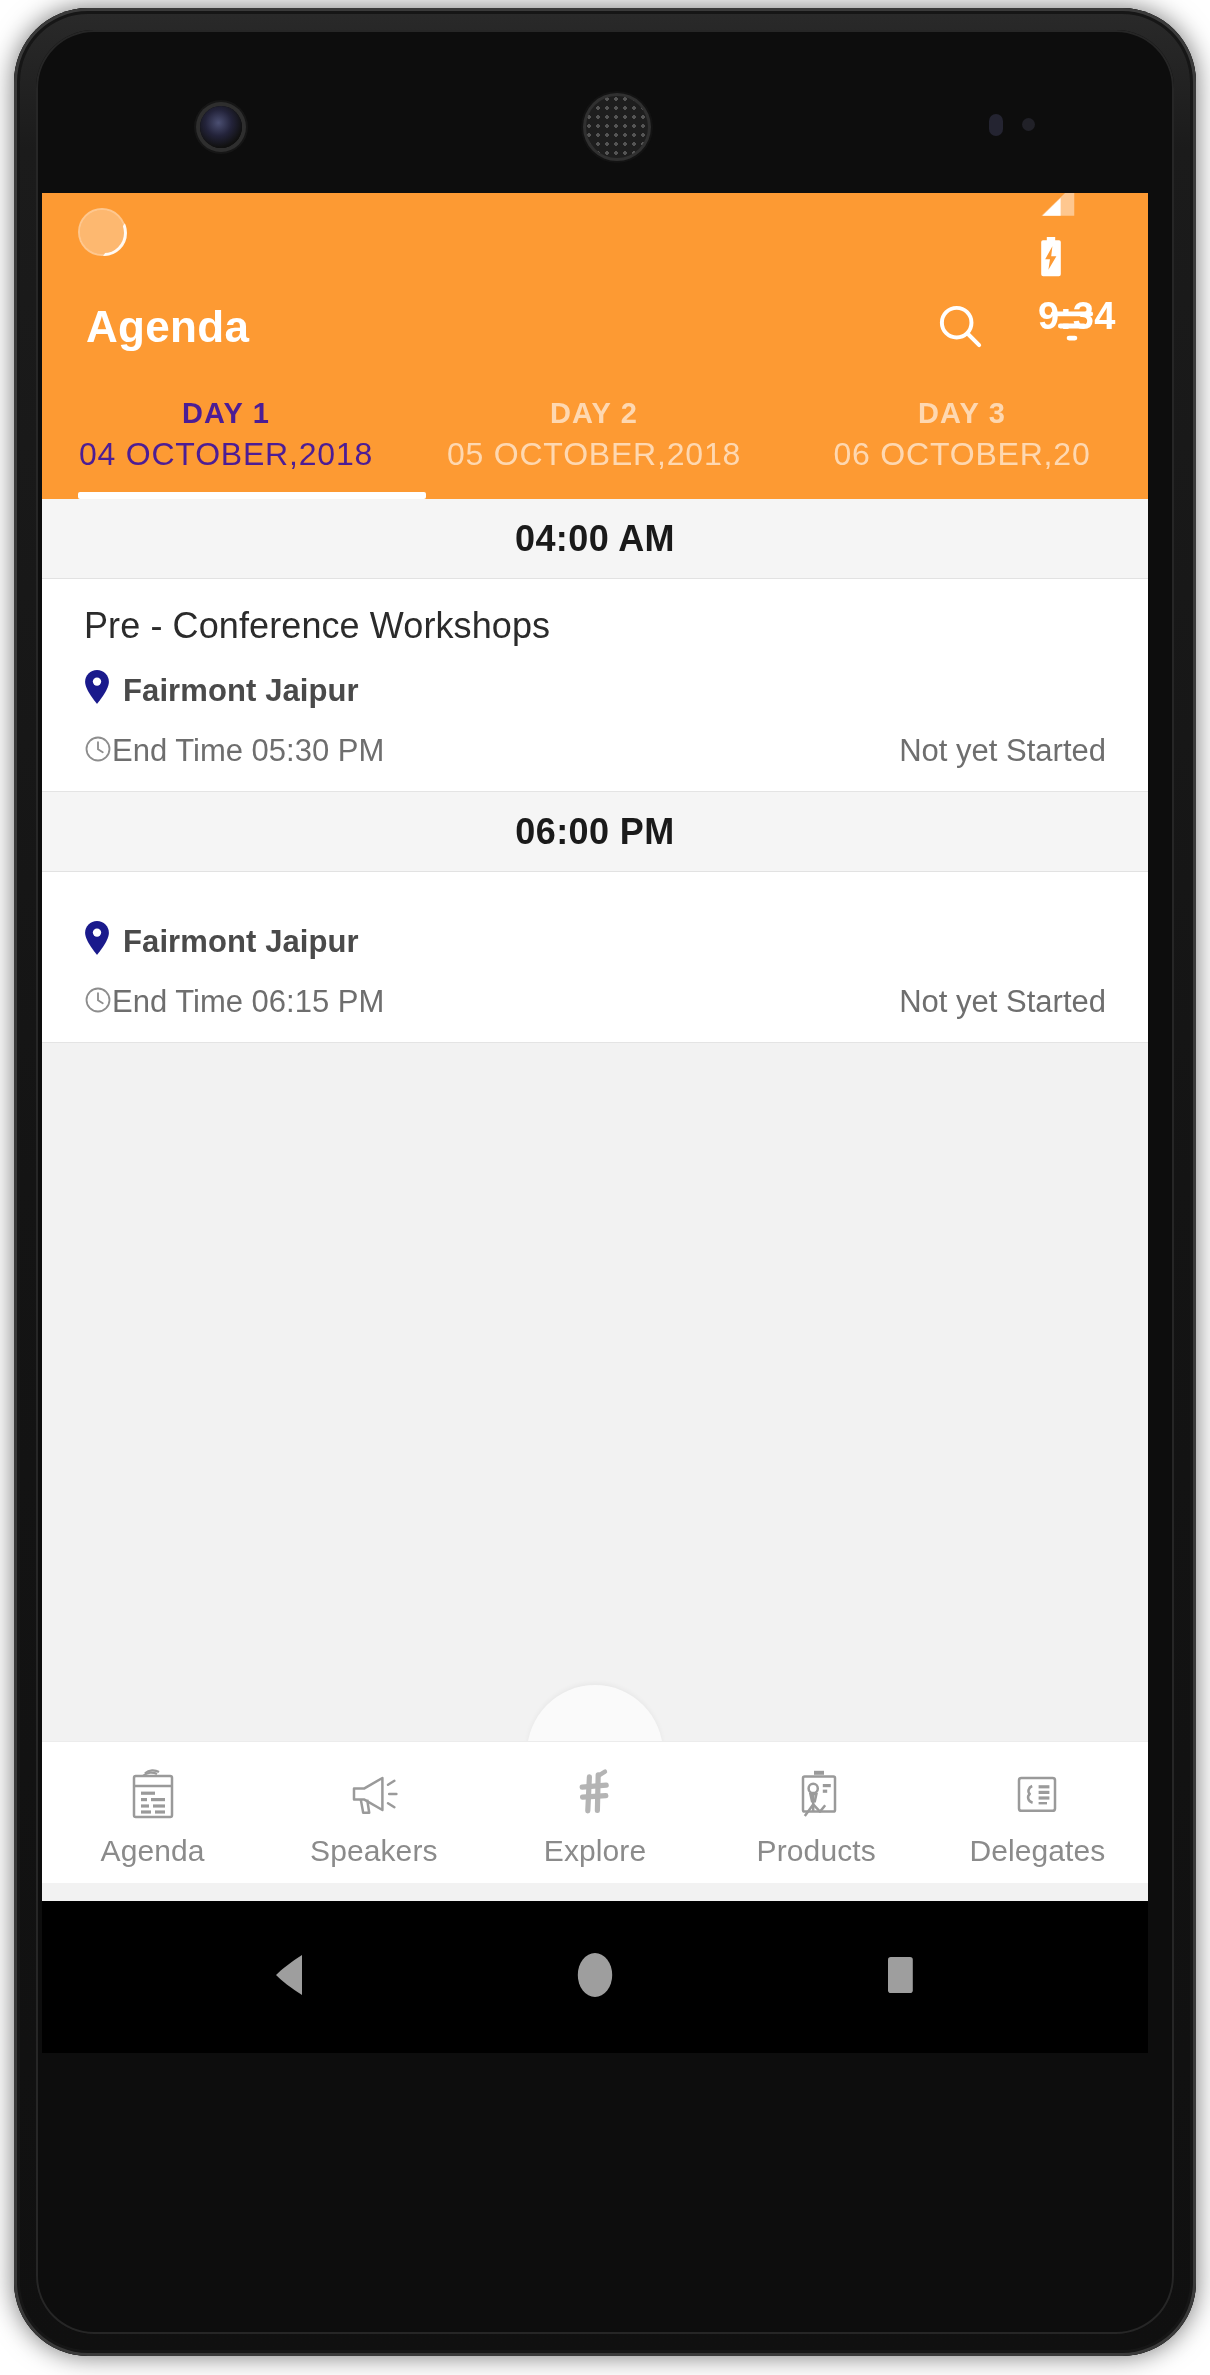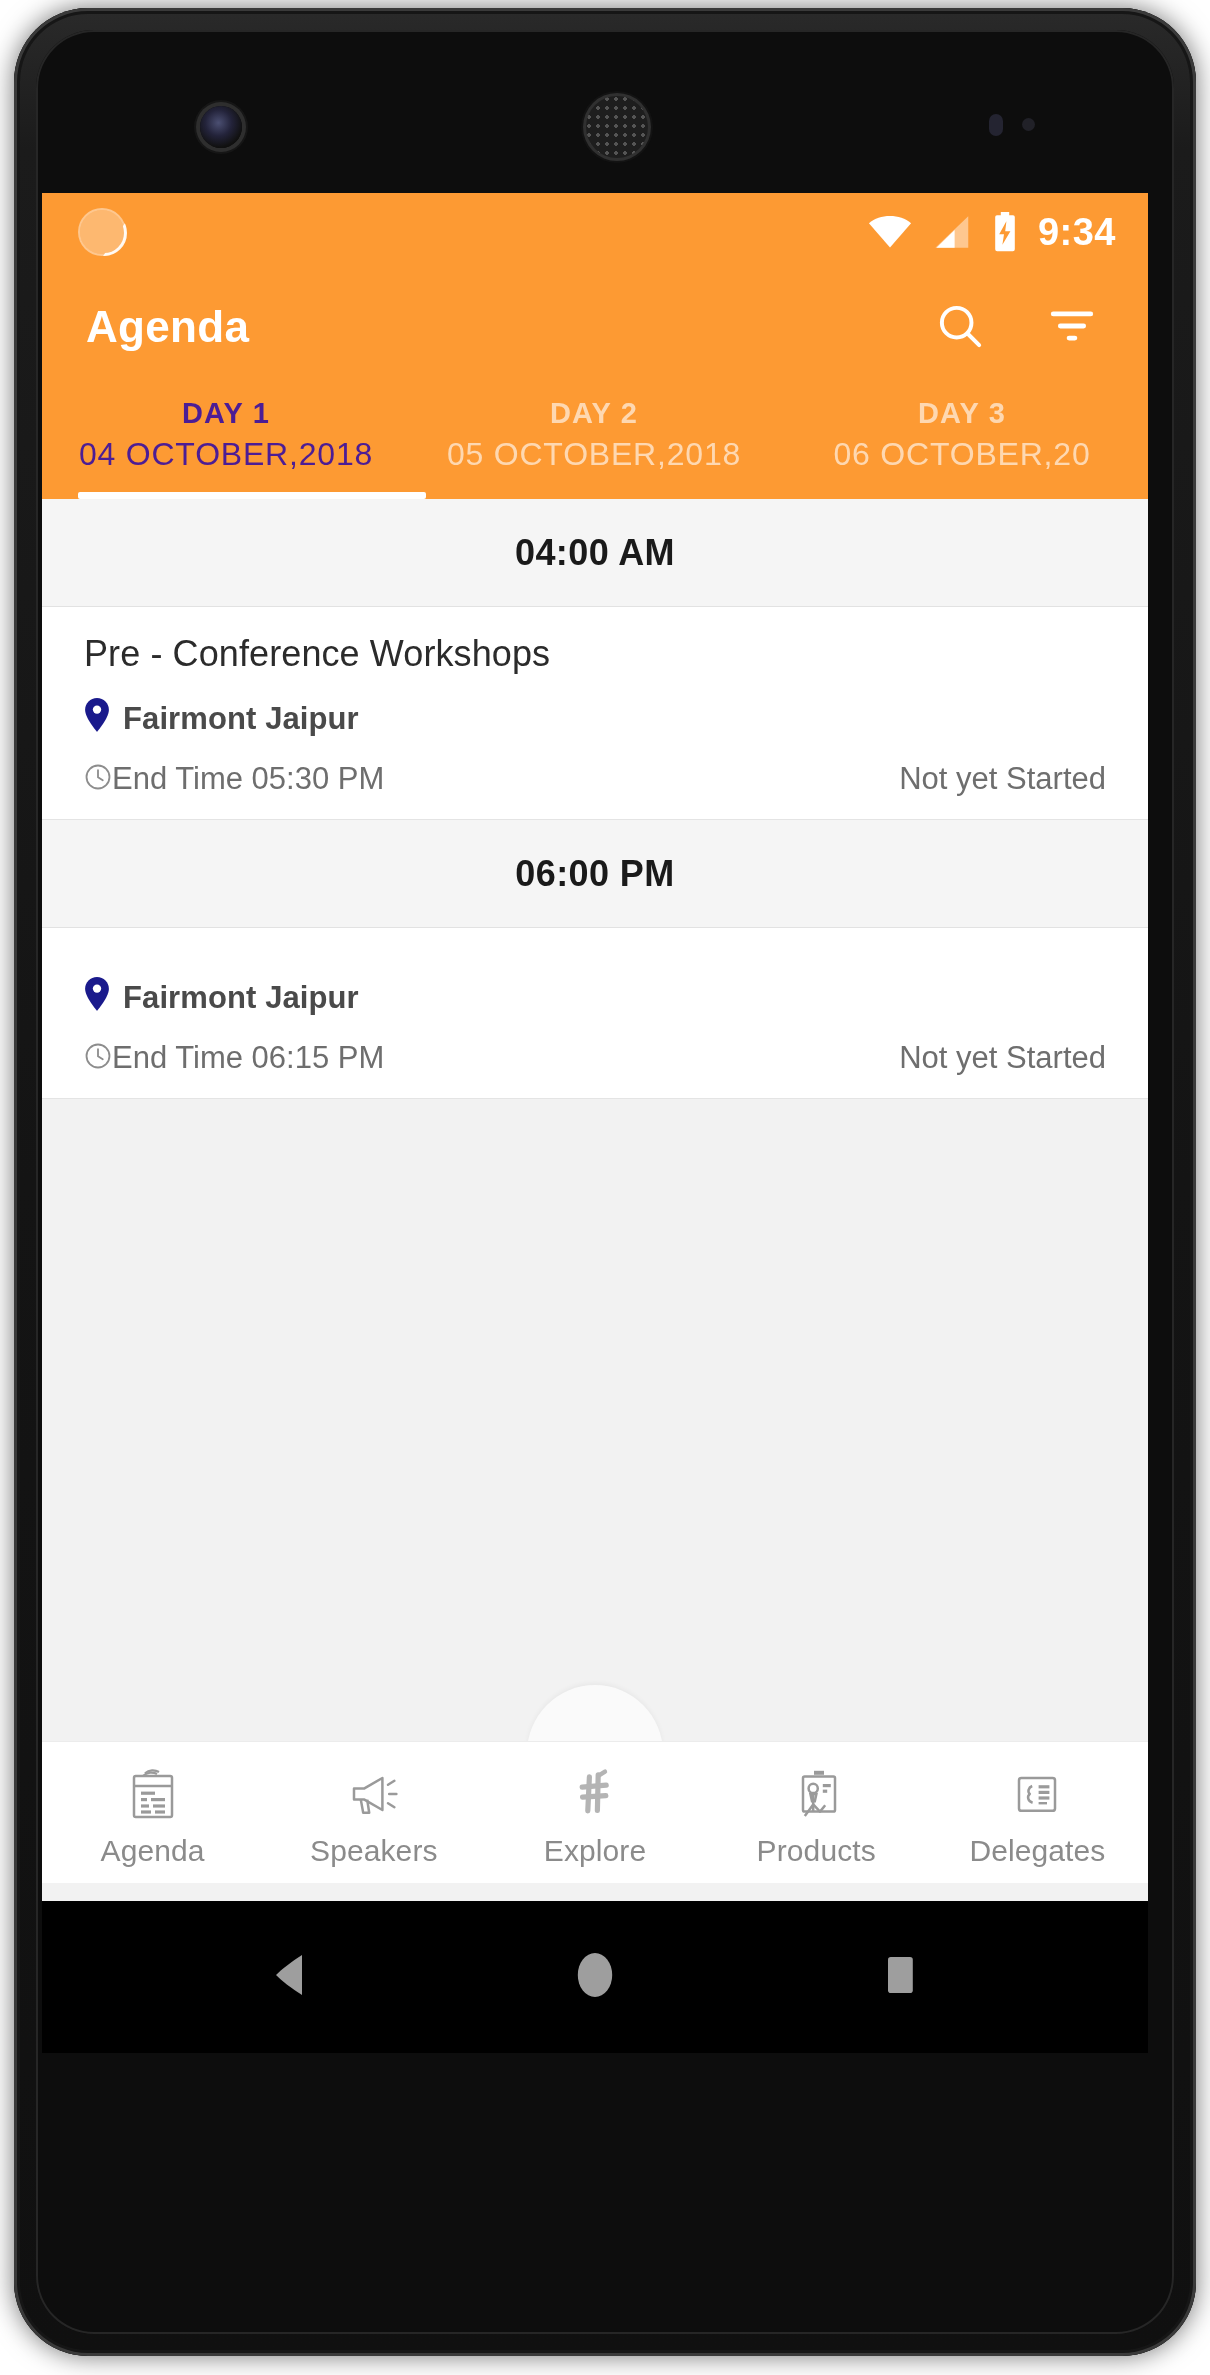--- a/index.html
+++ b/index.html
@@ -85,21 +85,21 @@
     box-shadow: 0 0 0 2px rgba(255,255,255,.45);
     position: relative;
   }
   #notification-circle-icon::after {
     content: ""; position: absolute; right: -3px; bottom: -2px;
     width: 40px; height: 40px; border-radius: 50%;
     border: 3px solid rgba(255,255,255,.92);
     clip-path: polygon(48% 100%, 100% 100%, 100% 22%);
   }
   #status-right {
-    margin-left: auto; display: flex; align-items: center; gap: 20px;
+    margin-left: auto; display: flex; gap: 20px; flex-direction: column;
   }
   #status-clock {
     font-size: 38px; font-weight: 700; letter-spacing: .5px;
     line-height: 1;
   }
   .sb-svg { display: block; }
 
   
   #app-bar {
     height: 112px;
@@ -153,21 +153,21 @@
   }
 
   
   #agenda-list {
     background: #f2f2f2;
     height: 1242px;
     overflow: hidden;
     position: relative;
   }
   .time-header {
-    height: 108px;
+    height: 80px;
     background: #f5f5f5;
     display: flex; align-items: center; justify-content: center;
     border-bottom: 1px solid #e2e2e2;
   }
   .time-header-label {
     font-size: 36px; font-weight: 700; color: #1a1a1a; letter-spacing: .4px;
   }
   .session-card {
     background: #ffffff;
     padding: 26px 42px 0 42px;

